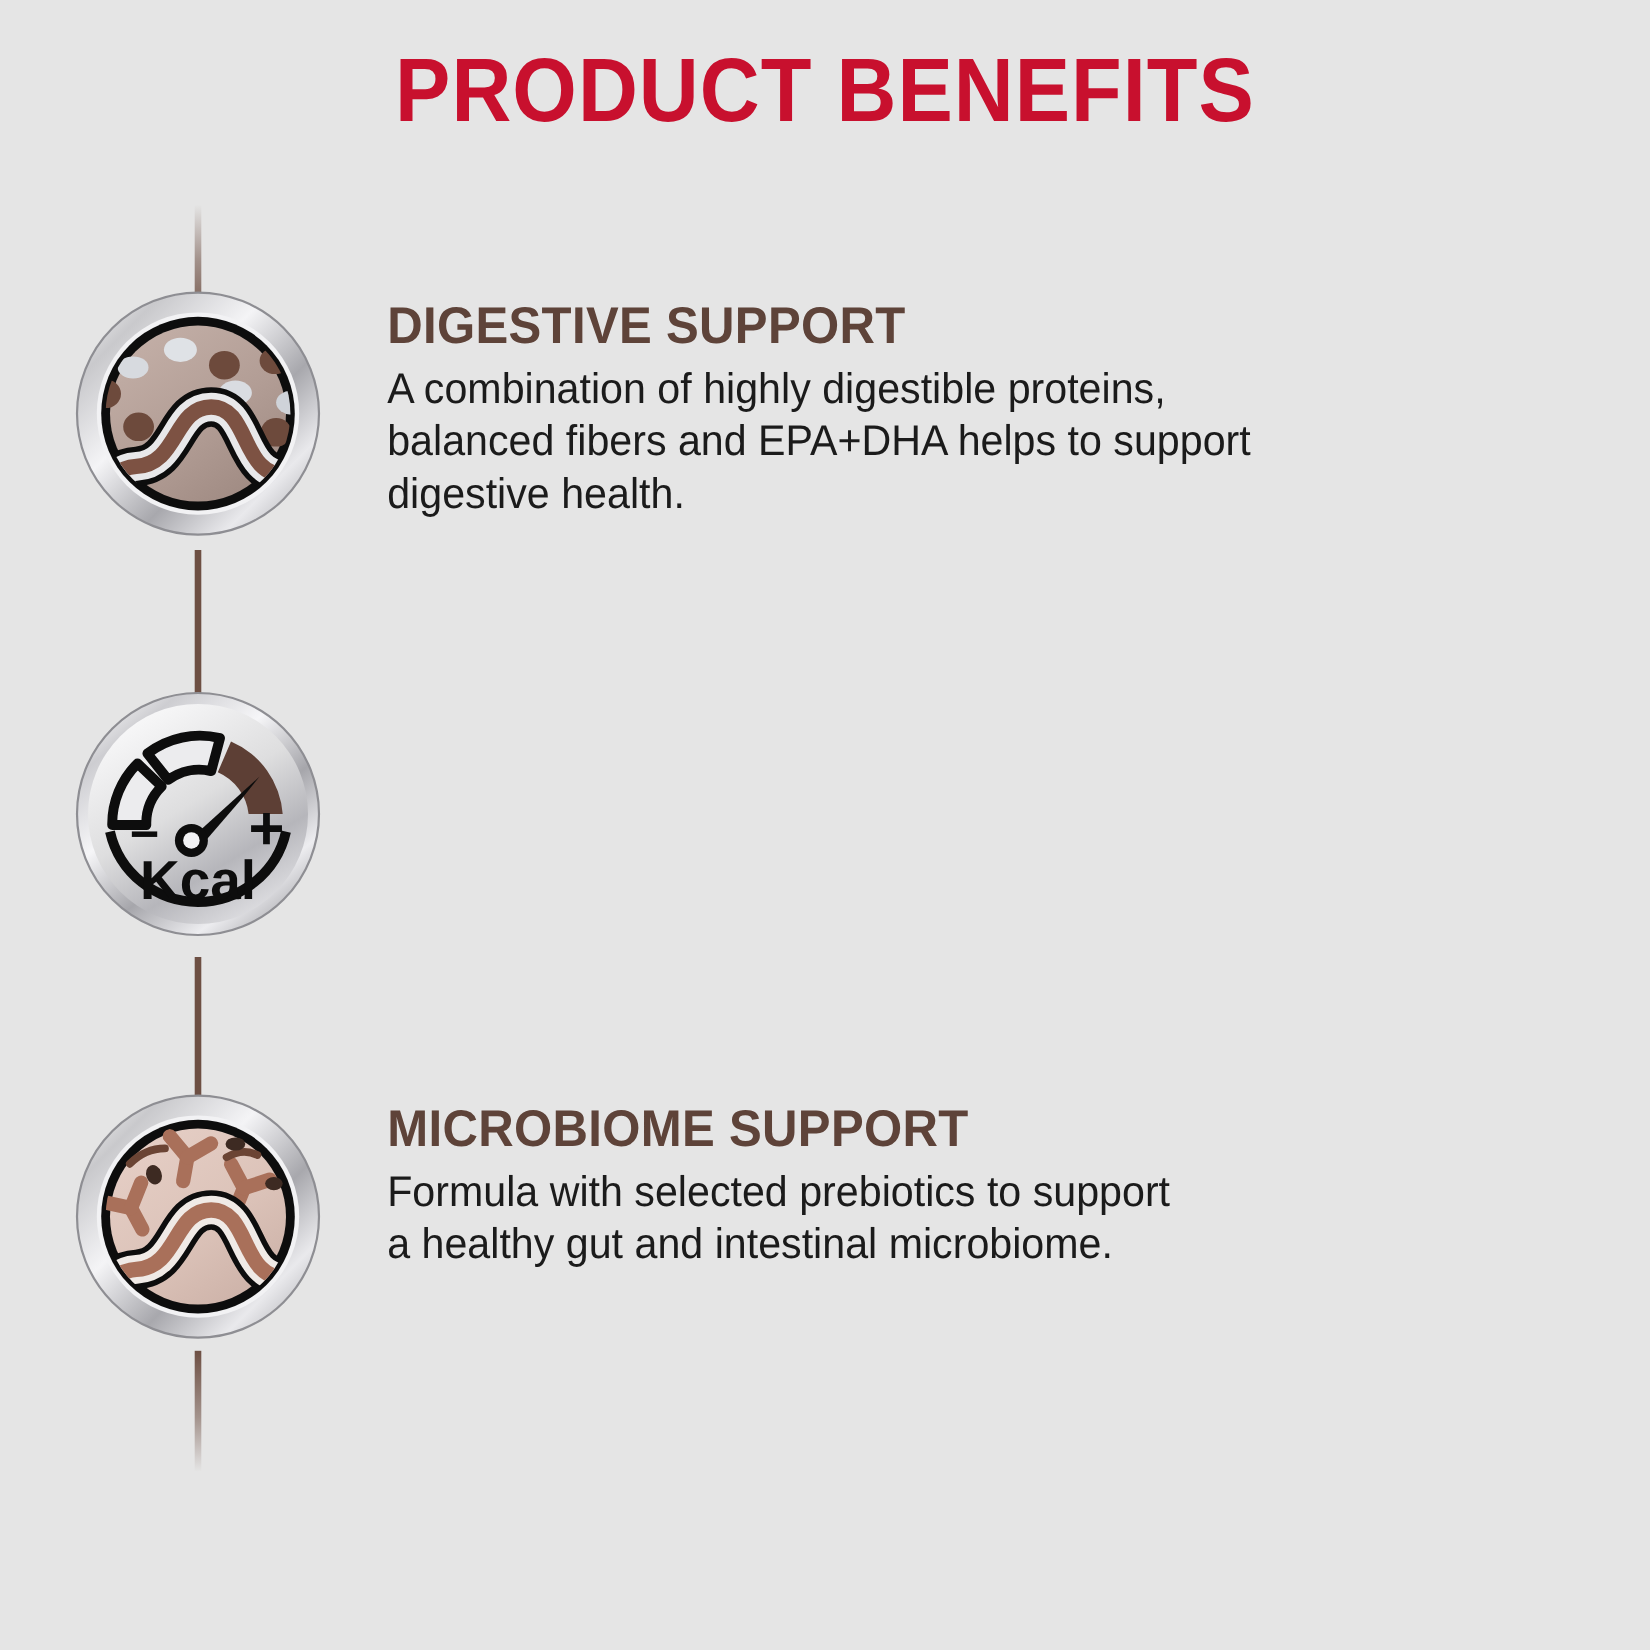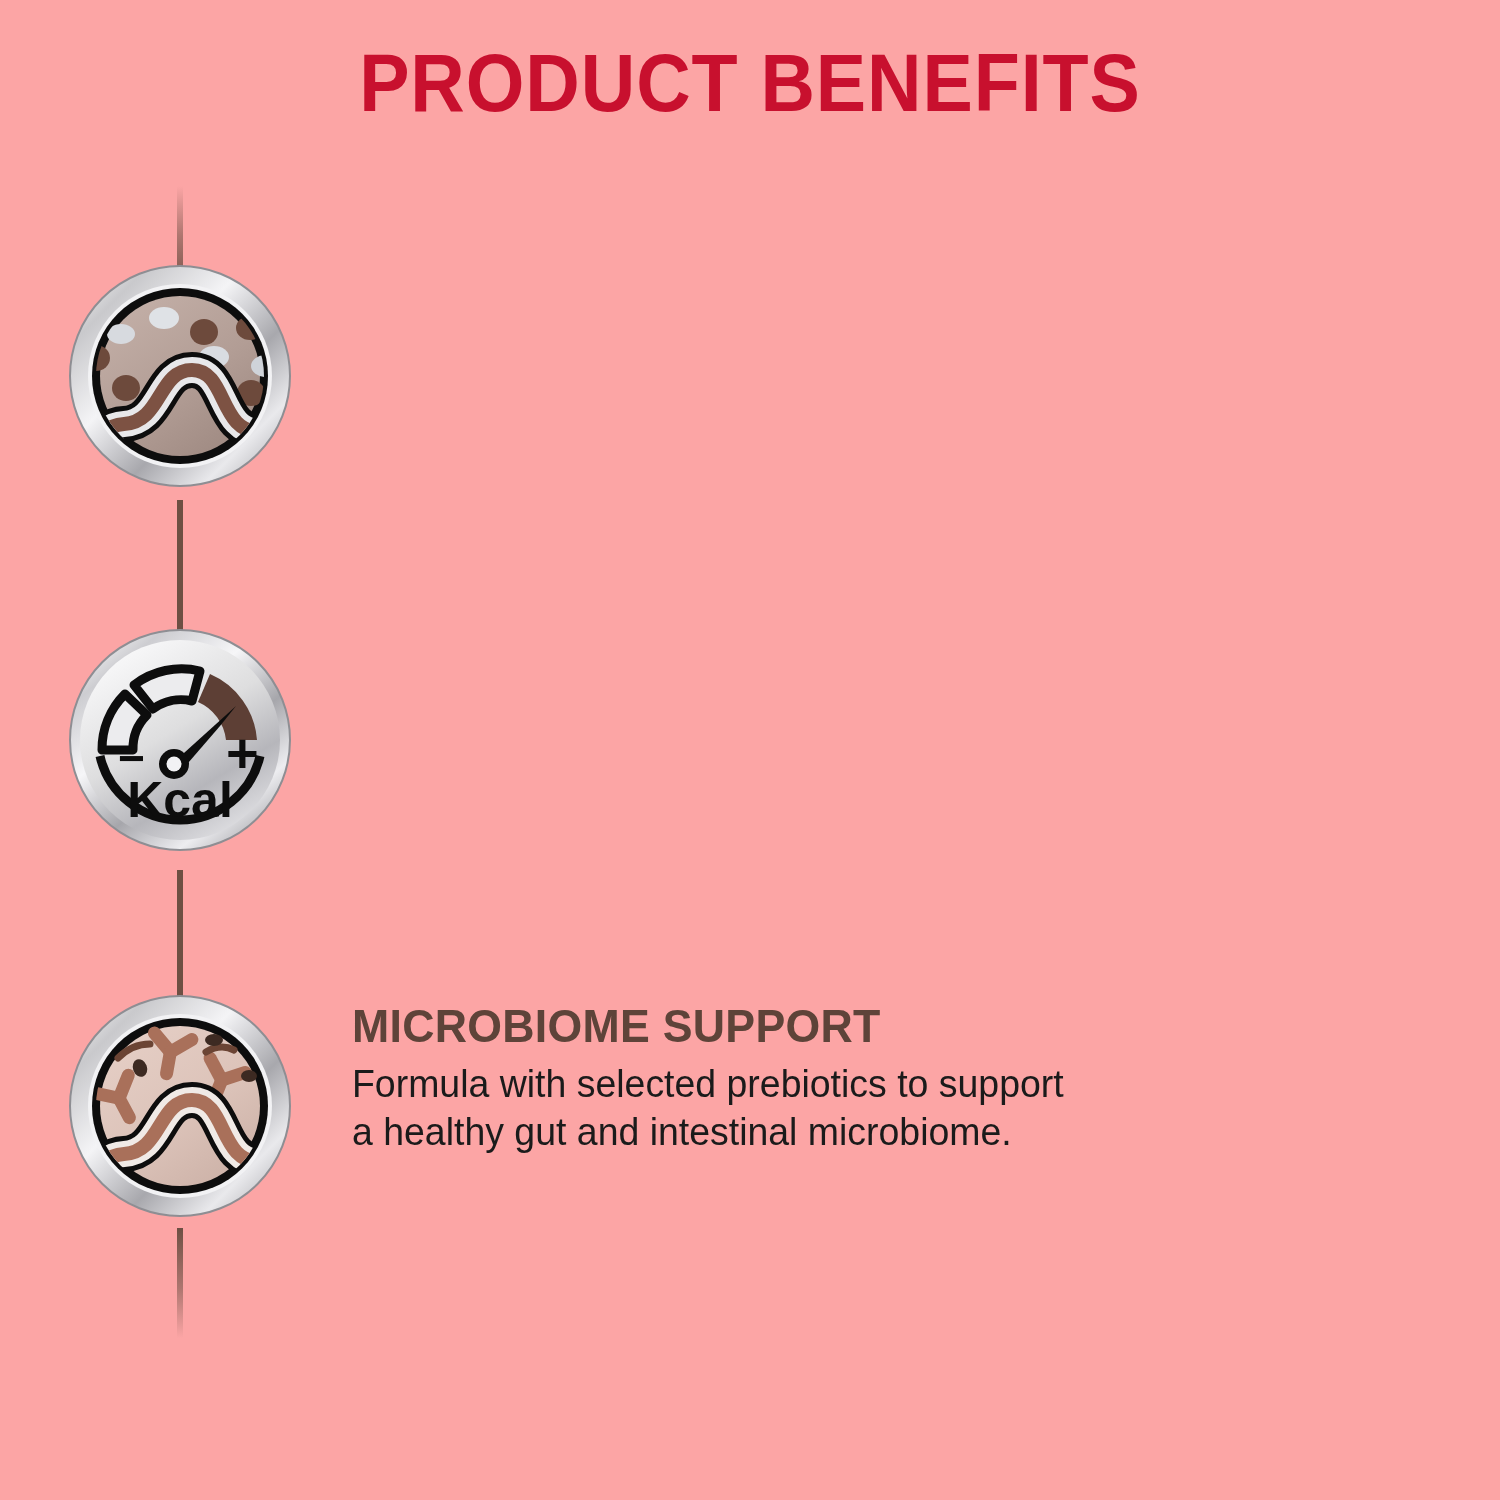--- a/index.html
+++ b/index.html
@@ -11,21 +11,21 @@
     width: 1500px;
     height: 1500px;
     font-family: "Liberation Sans", sans-serif;
     overflow: hidden;
     position: relative;
   }
 
   .page {
     position: absolute;
     inset: 0;
-    background: #fca5a5;
+    background: #e5e5e5;
   }
 
   
   .title {
     position: absolute;
     top: 36px;
     left: 0;
     width: 1500px;
     text-align: center;
     font-family: "Liberation Sans Narrow", "Liberation Sans", sans-serif;
@@ -177,20 +177,28 @@
             <path d="M-14 214 C 18 214, 22 164, 58 162 C 96 160, 92 108, 126 108
                      C 162 108, 152 172, 196 170 C 226 169, 232 150, 250 150" stroke="#7d5243" stroke-width="14"></path>
           </g>
 
           <path d="M126 108 C 160 108, 152 176, 198 176 L 250 176 L 250 230 L -14 230 L -14 220
                    C 30 220, 40 186, 72 184 C 104 182, 100 160, 126 160 Z" fill="#e4e4e7" opacity="0.0"></path>
         </g>
         <circle cx="114" cy="114" r="80" fill="none" stroke="#0d0d0d" stroke-width="0"></circle>
         <circle cx="114" cy="114" r="110" fill="none" stroke="#8e8e93" stroke-width="2"></circle>
       </svg>
+    </div>
+    <div class="texts">
+      <p class="bn-title">DIGESTIVE SUPPORT</p>
+      <p class="bn-body">
+        <span>A combination of highly digestible proteins,</span>
+        <span>balanced fibers and EPA+DHA helps to support</span>
+        <span>digestive health.</span>
+      </p>
     </div>
   </div>
 
   <div class="row row-1">
     <div class="icon-slot">
       <svg class="icon-svg" viewBox="0 0 228 228" xmlns="http://www.w3.org/2000/svg">
         <defs>
           <linearGradient id="silver1" x1="0.1" y1="0" x2="0.9" y2="1">
             <stop offset="0%" stop-color="#ffffff"></stop>
             <stop offset="16%" stop-color="#cdcdd1"></stop>

